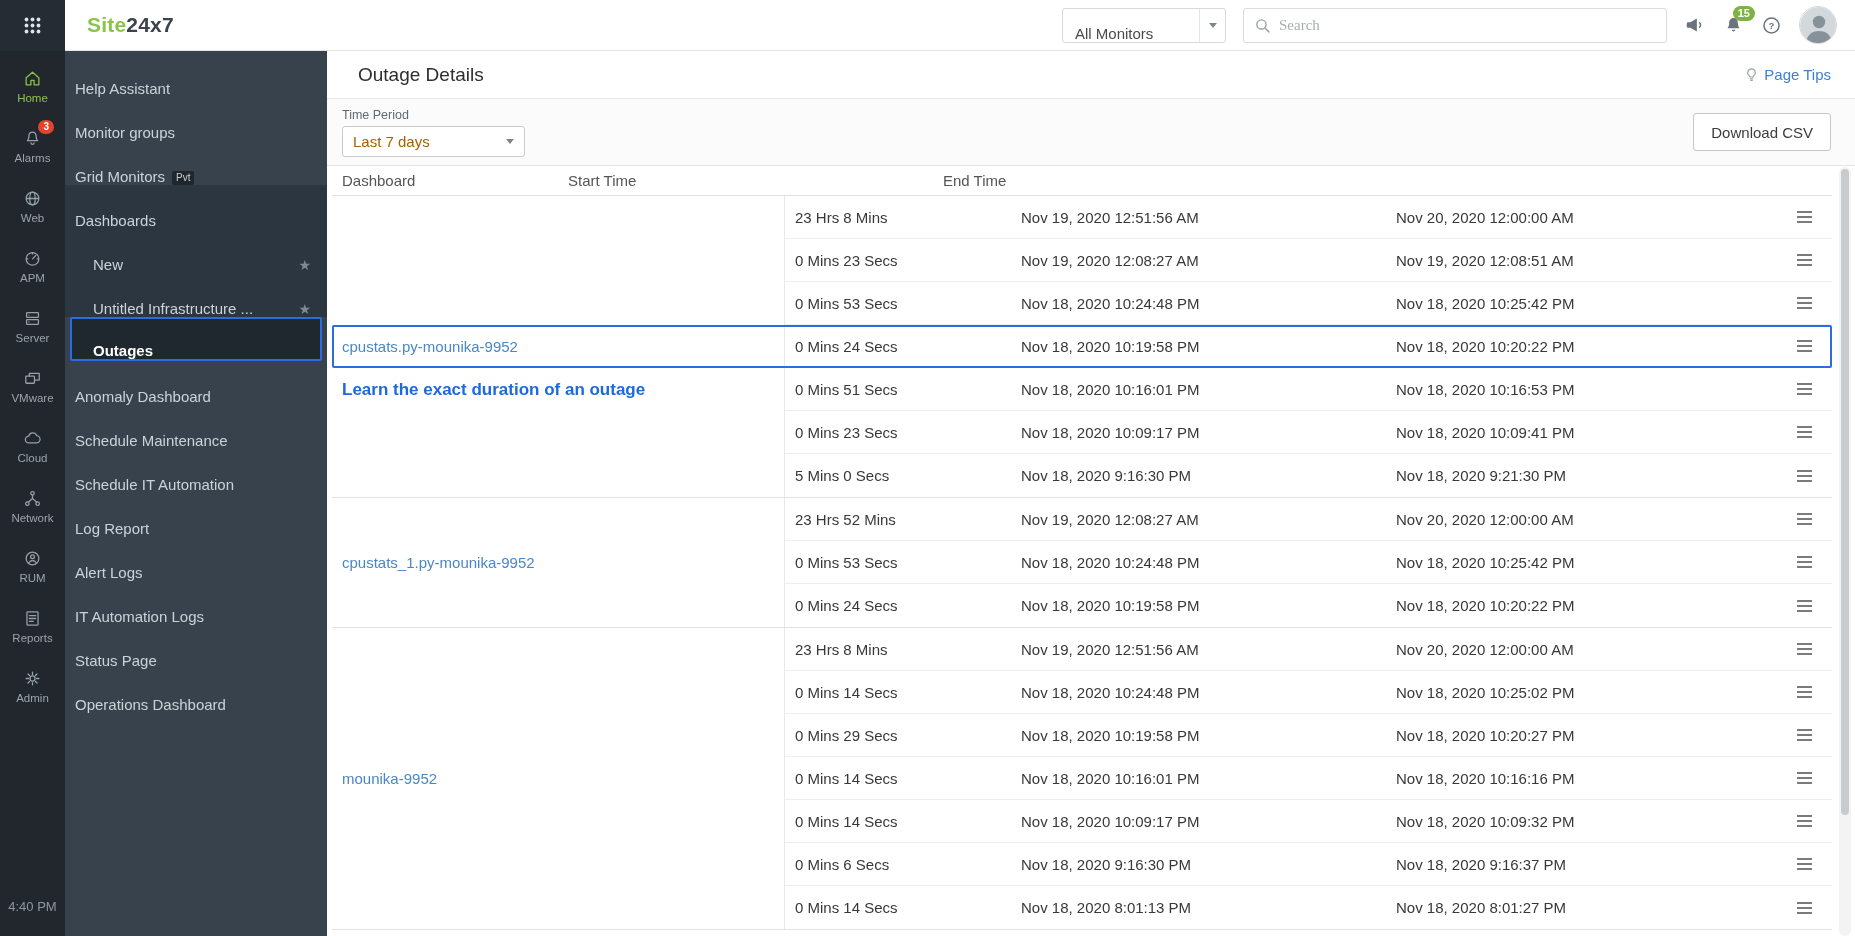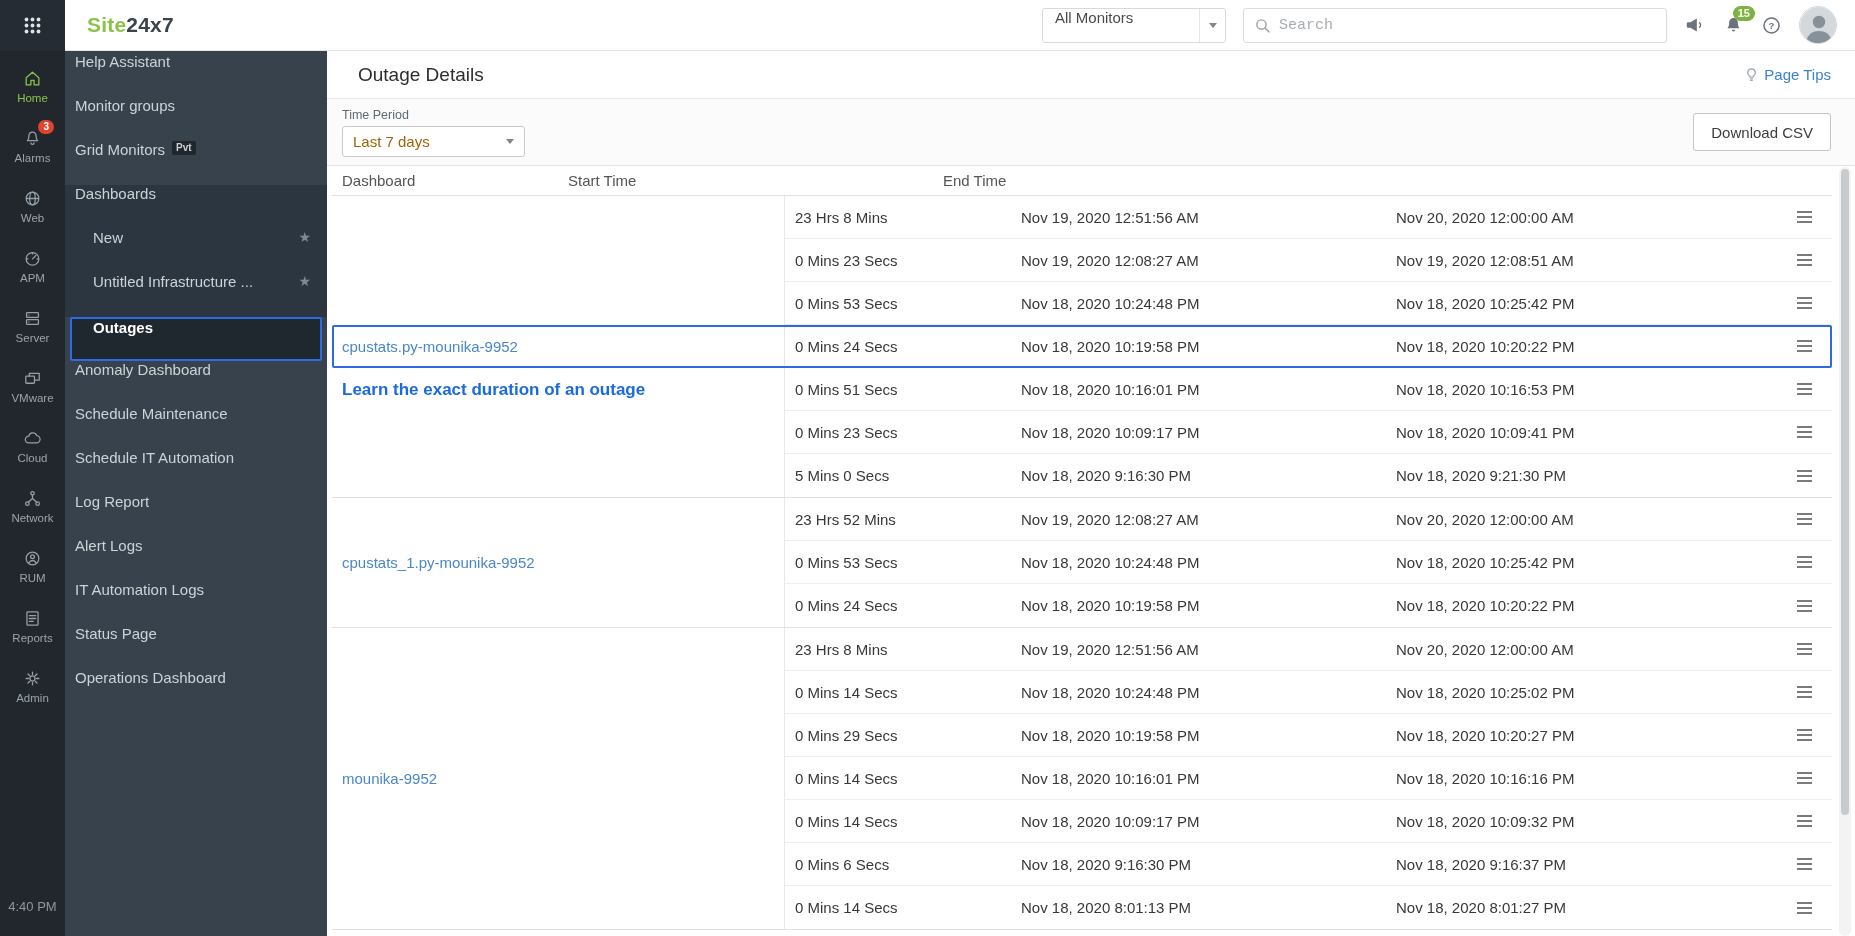--- a/index.html
+++ b/index.html
@@ -15,27 +15,27 @@
   body{font-family:"Liberation Sans",sans-serif;background:#fff;color:#333}
   .app{width:1855px;height:936px;display:flex;flex-direction:column}
 
   
   .topbar{height:51px;flex:0 0 51px;display:flex;align-items:center;background:#fff;border-bottom:1px solid #e4e4e4}
   .launcher{width:65px;height:51px;background:#262c33;display:flex;align-items:center;justify-content:center;cursor:pointer;flex:0 0 65px}
   .logo{margin-left:22px;font-size:21px;font-weight:bold;letter-spacing:.2px;white-space:nowrap}
   .logo-green{color:var(--brand-green)}
   .logo-dark{color:#3c434a}
   .topbar-right{margin-left:auto;display:flex;align-items:center;gap:17px;padding-right:18px}
-  .monitor-filter{display:flex;align-items:flex-start;height:35px;width:184px;border:1px solid #d9d9d9;border-radius:3px;background:#fff;font-size:15px;color:#4a4a4a;cursor:pointer}
+  .monitor-filter{display:flex;align-items:flex-end;height:35px;width:164px;border:1px solid #d9d9d9;border-radius:3px;background:#fff;font-size:15px;color:#4a4a4a;cursor:pointer}
   .monitor-filter .mf-val{padding:0 12px;flex:1;white-space:nowrap}
   .caret-box{width:26px;height:100%;display:flex;align-items:center;justify-content:center;border-left:1px solid #e6e6e6}
   .caret{width:0;height:0;border-left:4px solid transparent;border-right:4px solid transparent;border-top:5px solid #7d868d;display:inline-block}
   .searchbox{display:flex;align-items:center;width:424px;height:35px;border:1px solid #dcdcdc;border-radius:3px;padding-left:10px;gap:8px;background:#fff}
   .search-ic{display:flex}
-  .search-input{border:none;outline:none;flex:1;font-size:15px;font-family:Liberation Mono, monospace;color:#444;background:transparent}
+  .search-input{border:none;outline:none;flex:1;font-size:15px;font-family:Liberation Serif, serif;color:#444;background:transparent}
   .search-input::placeholder{color:#a8adb2}
   .tb-icon{color:#6b747c;display:flex;position:relative;cursor:pointer}
   .notif-badge{position:absolute;top:-9px;right:-11px;background:var(--badge-green);color:#fff;font-size:11px;line-height:1;border-radius:9px;padding:2px 5px;font-weight:bold}
   .avatar{width:38px;height:38px;border-radius:50%;overflow:hidden;display:block;cursor:pointer;border:1px solid #d4d8db;flex:0 0 38px}
 
   
   .body-row{display:flex;flex:1;height:885px}
 
   
   .rail{width:65px;flex:0 0 65px;background:#22272e;display:flex;flex-direction:column;position:relative}
@@ -43,26 +43,26 @@
   .rail-item{height:60px;display:flex;flex-direction:column;align-items:center;justify-content:center;gap:4px;color:#95a0a8;cursor:pointer;position:relative}
   .rail-icon{display:flex}
   .rail-item.active{color:var(--brand-green)}
   .rail-item.active .rail-label{color:var(--brand-green)}
   .rail-label{font-size:11.5px;color:#9aa4ab}
   .rail-badge{position:absolute;top:4px;right:11px;background:var(--alert-red);color:#fff;font-size:10px;line-height:1;border-radius:8px;padding:2px 5px;font-weight:bold}
   .rail-time{position:absolute;bottom:22px;width:100%;text-align:center;font-size:13px;color:#8d979e}
 
   
   .sidebar{width:262px;flex:0 0 262px;background:#37424c;padding-top:2px;overflow:hidden}
-  .side-item{height:44px;display:flex;align-items:flex-start;padding-left:10px;font-size:15px;color:#ccd3d8;cursor:pointer}
+  .side-item{height:44px;display:flex;align-items:flex-end;padding-left:10px;font-size:15px;color:#ccd3d8;cursor:pointer}
   .side-item.block{background:#2c3640}
   .side-item.child{padding-left:28px}
   .side-item.active{margin:0 5px;border:2px solid var(--highlight-blue);border-radius:2px;background:#20282f;color:#fff;font-weight:bold;padding-left:21px}
   .side-star{margin-left:auto;margin-right:16px;color:#7e8890;font-size:14px;cursor:pointer}
-  .pvt-badge{margin-left:7px;background:#1f262c;color:#c9ced3;font-size:10px;padding:2px 4px;border-radius:2px;font-weight:bold;line-height:1}
+  .pvt-badge{margin-left:7px;background:#1f262c;color:#c9ced3;font-size:10px;padding:2px 4px;border-radius:2px;font-weight:normal;line-height:1}
 
   
   .content{flex:1;position:relative;background:#fff;overflow:hidden}
   .title-row{height:48px;display:flex;align-items:center;padding:0 24px 0 31px;border-bottom:1px solid #e8e8e8}
   .page-title{font-size:19px;font-weight:500;color:#2e2e2e}
   .page-tips{margin-left:auto;display:flex;align-items:center;gap:5px;color:#3b82d0;font-size:15px;cursor:pointer;text-decoration:none}
   .bulb{display:flex}
   .filter-row{height:67px;display:flex;align-items:center;padding:0 24px 0 15px;background:#fbfbfb;border-bottom:1px solid #e4e4e4}
   .tp-label{font-size:12.5px;color:#5f6a72;margin-bottom:4px}
   .tp-select{width:183px;height:31px;border:1px solid #c9c9c9;border-radius:3px;background:#fff;display:flex;align-items:center;padding:0 10px;font-size:15px;color:#a16207;cursor:pointer}

